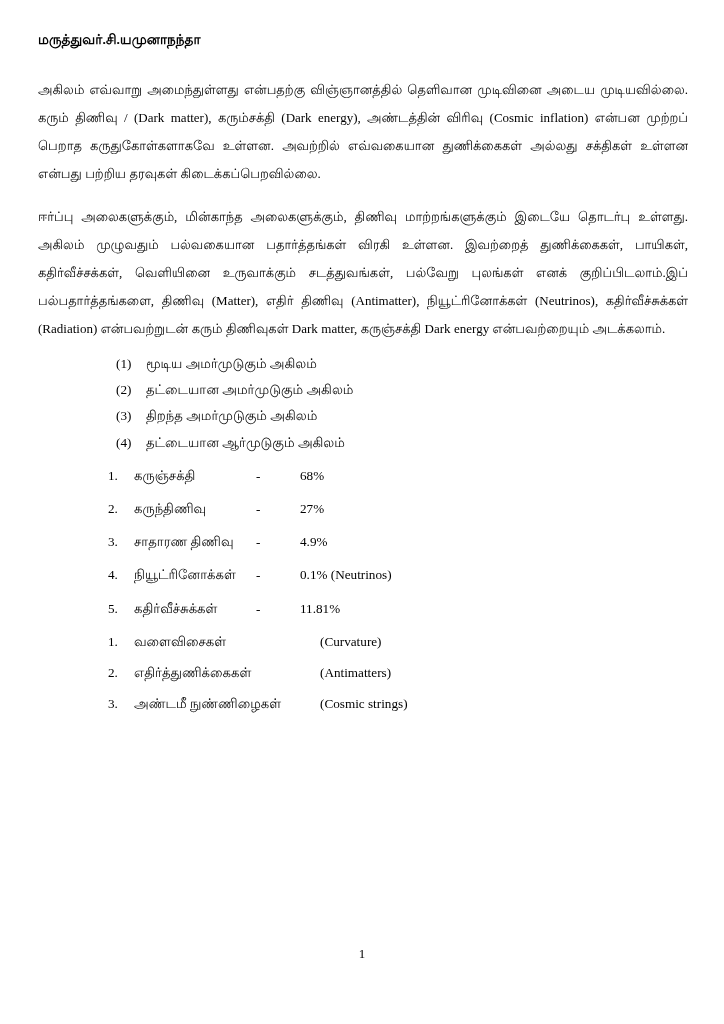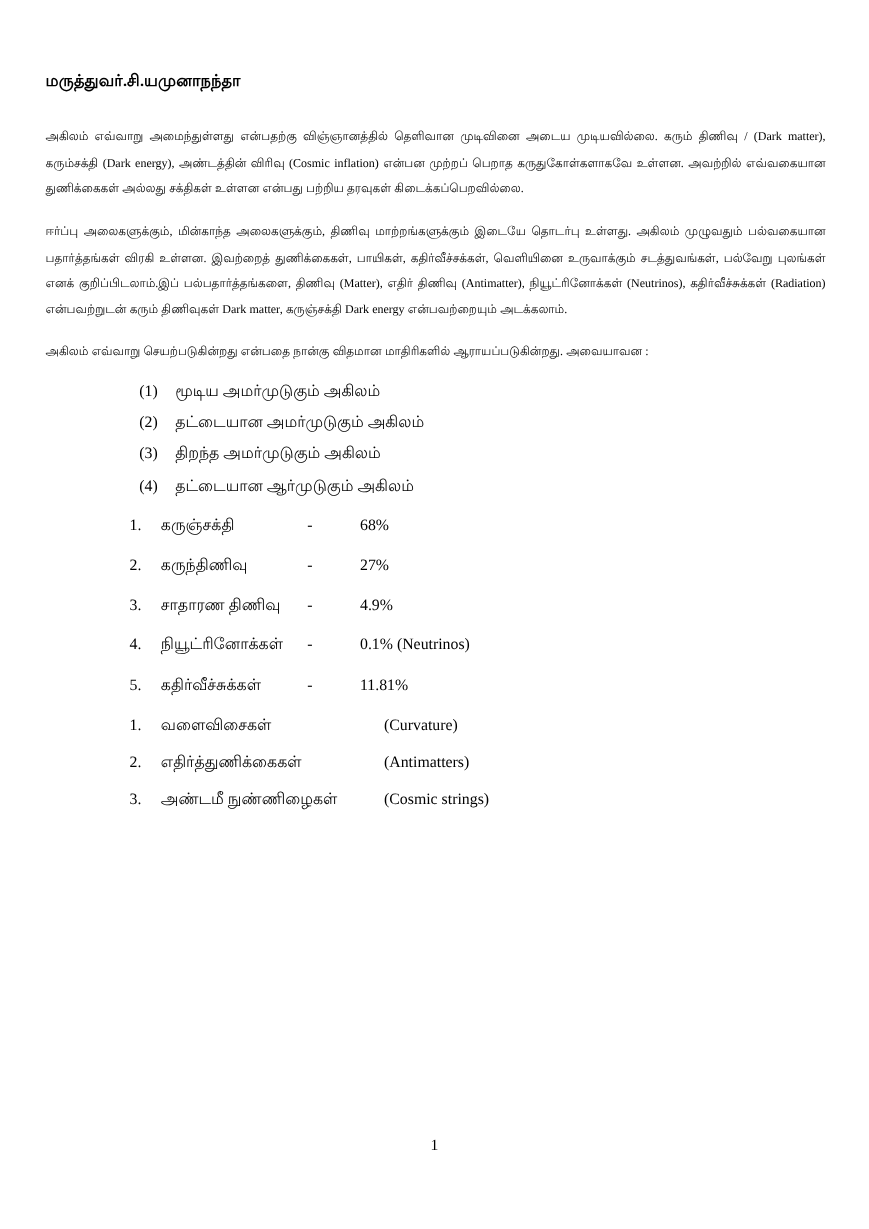--- a/index.html
+++ b/index.html
@@ -11,32 +11,32 @@
     font-family: "Liberation Serif", "DejaVu Serif", serif;
     color: #000000;
   }
   .page {
     position: relative;
     width: 724px;
     height: 1024px;
     margin: 0 auto;
     background: #ffffff;
     box-sizing: border-box;
-    padding: 58px 36px 0 38px;
+    padding: 30px 36px 0 38px;
     overflow: hidden;
   }
   .doc-title {
     font-size: 13.5px;
     font-weight: bold;
     line-height: 1.5;
     margin: 0 0 26px 0;
     letter-spacing: 0.1px;
   }
   p.body-para {
-    font-size: 10px;
+    font-size: 13px;
     line-height: 2.16;
     text-align: justify;
     text-justify: inter-word;
     margin: 0 0 14px 0;
     word-spacing: 0.2px;
   }
   p.body-para.tight {
     margin-bottom: 10px;
   }
   .para-gap-lg { margin-bottom: 22px; }
@@ -135,21 +135,20 @@
 <body>
 
 <div class="page">
 
   <h1 class="doc-title">மருத்துவர்.சி.யமுனாநந்தா</h1>
 
   <p class="body-para para-gap-lg">அகிலம் எவ்வாறு அமைந்துள்ளது என்பதற்கு விஞ்ஞானத்தில் தெளிவான முடிவினை அடைய முடியவில்லை. கரும் திணிவு / (Dark matter), கரும்சக்தி (Dark energy), அண்டத்தின் விரிவு (Cosmic inflation) என்பன முற்றப் பெறாத கருதுகோள்களாகவே உள்ளன. அவற்றில் எவ்வகையான துணிக்கைகள் அல்லது சக்திகள் உள்ளன என்பது பற்றிய தரவுகள் கிடைக்கப்பெறவில்லை.</p>
 
   <p class="body-para para-gap-lg">ஈர்ப்பு அலைகளுக்கும், மின்காந்த அலைகளுக்கும், திணிவு மாற்றங்களுக்கும் இடையே தொடர்பு உள்ளது. அகிலம் முழுவதும் பல்வகையான பதார்த்தங்கள் விரகி உள்ளன. இவற்றைத் துணிக்கைகள், பாயிகள், கதிர்வீச்சக்கள், வெளியினை உருவாக்கும் சடத்துவங்கள், பல்வேறு புலங்கள் எனக் குறிப்பிடலாம்.இப் பல்பதார்த்தங்களை, திணிவு (Matter), எதிர் திணிவு (Antimatter), நியூட்ரினோக்கள் (Neutrinos), கதிர்வீச்சுக்கள் (Radiation) என்பவற்றுடன் கரும் திணிவுகள் Dark matter, கருஞ்சக்தி Dark energy என்பவற்றையும் அடக்கலாம்.</p>
 
-  <p class="body-para para-gap-md">அகிலம் எவ்வாறு செயற்படுகின்றது என்பதை நான்கு விதமான மாதிரிகளில் ஆராயப்படுகின்றது. அவையாவன :</p>
 
   <ul class="paren-list">
     <li>
       <span class="marker">(1)</span>
       <span class="item-text">மூடிய அமர்முடுகும் அகிலம்</span>
     </li>
     <li>
       <span class="marker">(2)</span>
       <span class="item-text">தட்டையான அமர்முடுகும் அகிலம்</span>
     </li>

